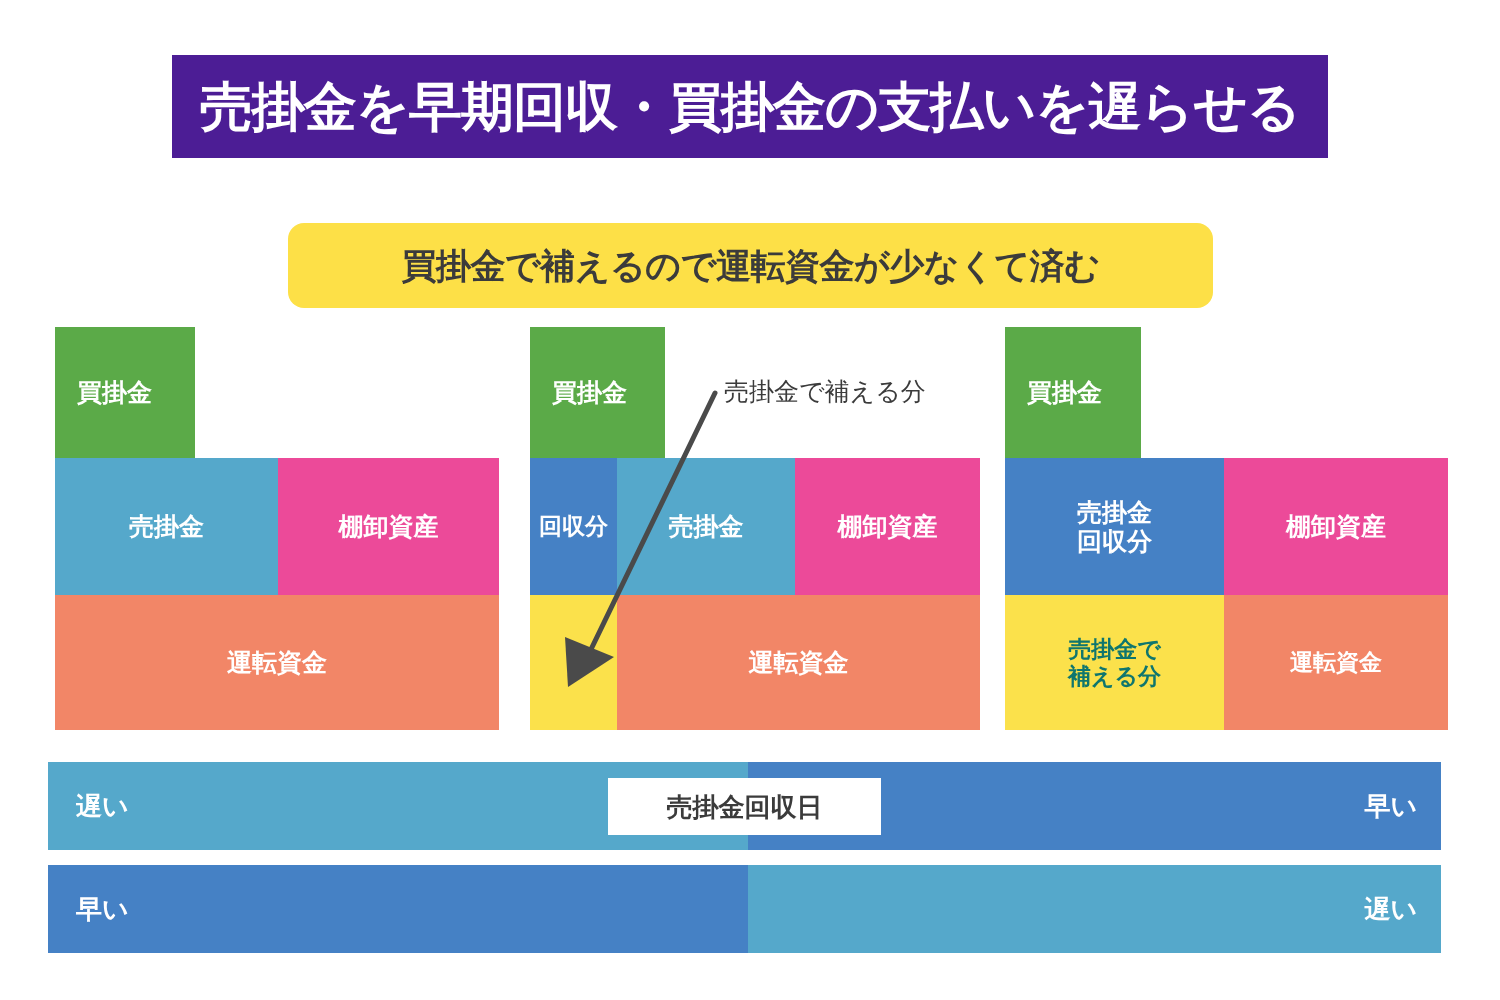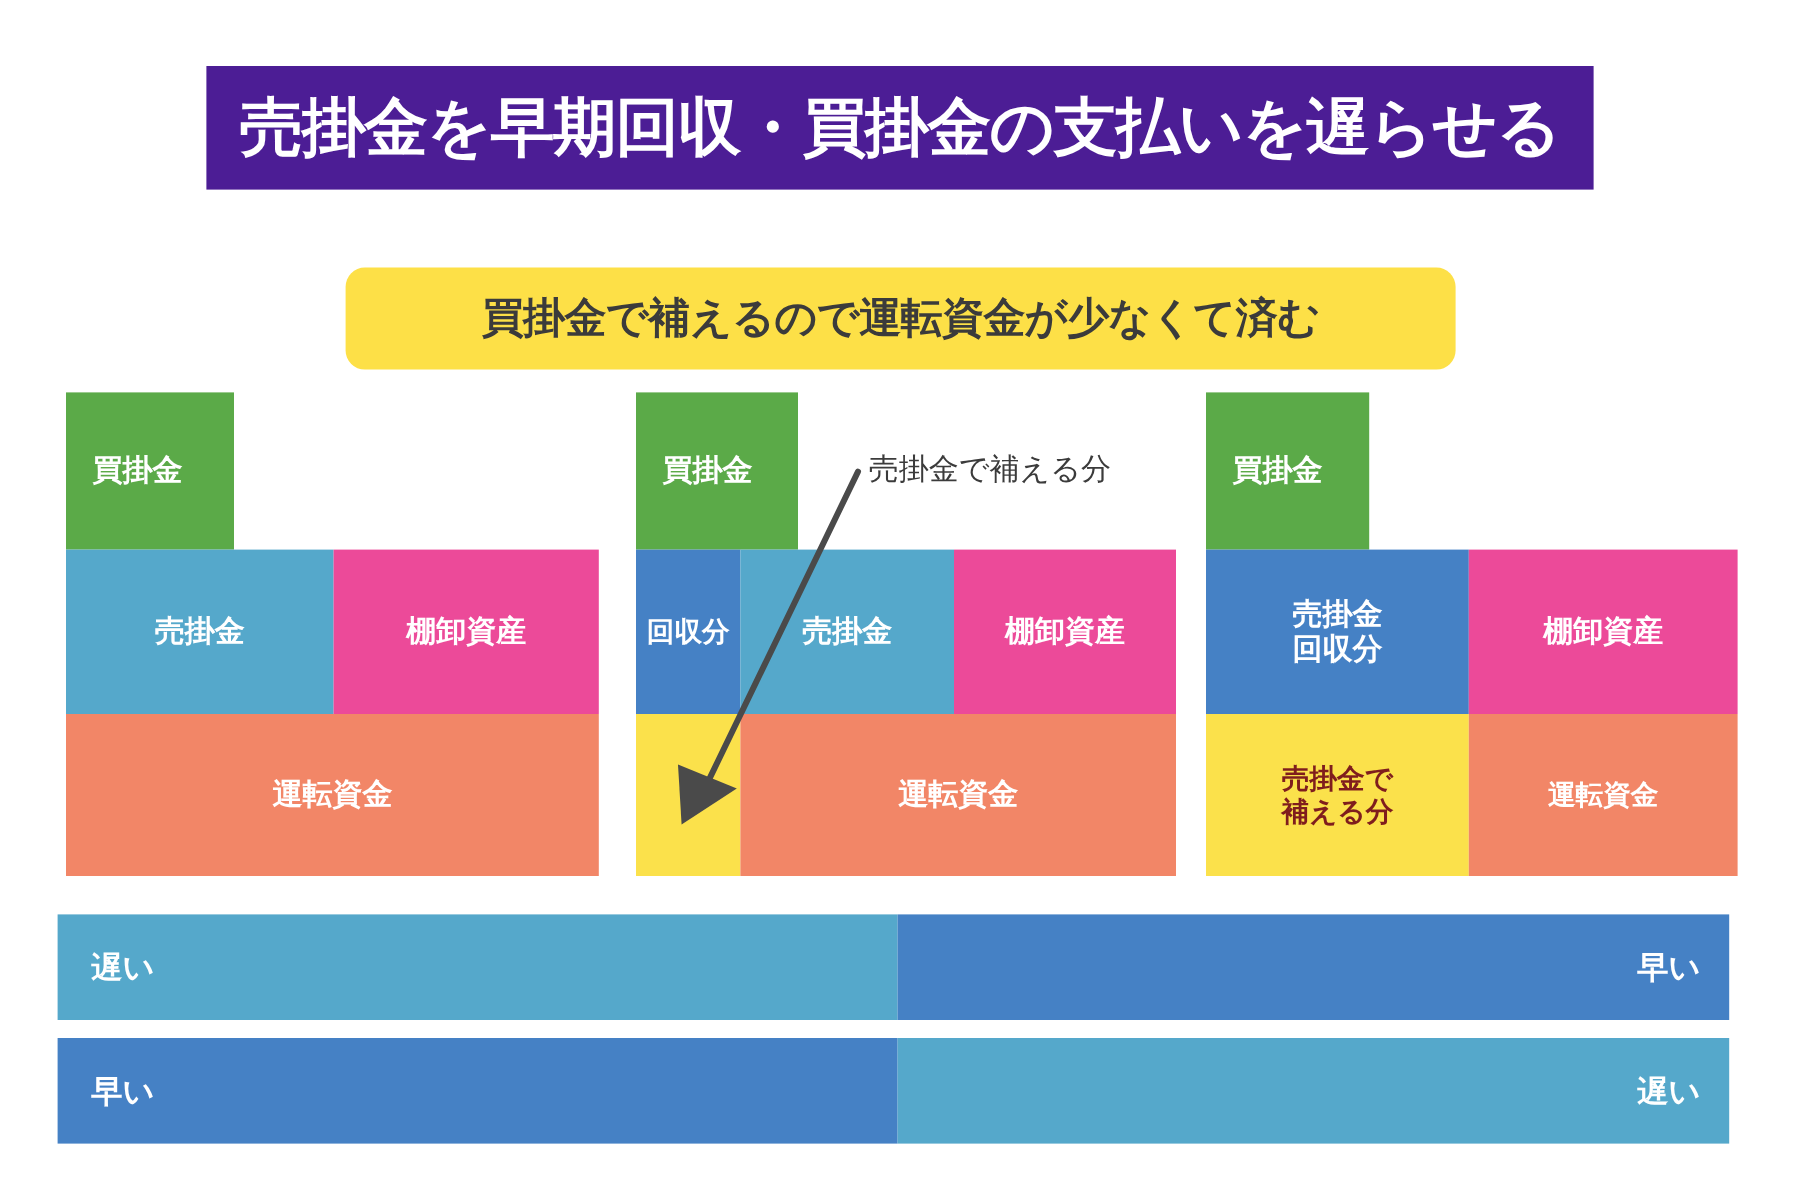--- a/index.html
+++ b/index.html
@@ -72,21 +72,21 @@
     position: absolute;
     display: flex;
     align-items: center;
     justify-content: center;
     text-align: center;
     color: #ffffff;
     font-weight: bold;
     line-height: 1.15;
     box-sizing: border-box;
   }
-  .blk.dark { color: #7f1d1d; }
+  .blk.dark { color: #0f766e; }
 
   
   .c1-kaikake { left: 55px;  top: 327px; width: 140px; height: 131px; background: #5BAA48; justify-content: flex-start; padding-left: 22px; font-size: 25px; }
   .c1-urikake  { left: 55px;  top: 458px; width: 223px; height: 137px; background: #55A8CB; font-size: 25px; }
   .c1-tana     { left: 278px; top: 458px; width: 221px; height: 137px; background: #EC4A99; font-size: 25px; }
   .c1-unten    { left: 55px;  top: 595px; width: 444px; height: 135px; background: #F28667; font-size: 25px; }
 
   
   .c2-kaikake  { left: 530px; top: 327px; width: 135px; height: 131px; background: #5BAA48; justify-content: flex-start; padding-left: 22px; font-size: 25px; }
   .c2-kaishu   { left: 530px; top: 458px; width: 87px;  height: 137px; background: #4581C5; font-size: 23px; }
@@ -219,20 +219,23 @@
     <line x1="175" y1="18" x2="42" y2="293" stroke="#4A4A4A" stroke-width="5" stroke-linecap="round"></line>
     <polygon points="28,312 25,262 74,282" fill="#4A4A4A"></polygon>
   </svg>
 </div>
 
 <div class="bar bar-1">
   <div class="bar-half half-left c-light"></div>
   <div class="bar-half half-right c-dark"></div>
   <div class="bar-end-label label-left">遅い</div>
   <div class="bar-end-label label-right">早い</div>
+  <div class="bar-center-box">
+    <span>売掛金回収日</span>
+  </div>
 </div>
 
 <div class="bar bar-2">
   <div class="bar-half half-left c-dark"></div>
   <div class="bar-half half-right c-light"></div>
   <div class="bar-end-label label-left">早い</div>
   <div class="bar-end-label label-right">遅い</div>
 </div>
 
 </body></html>

